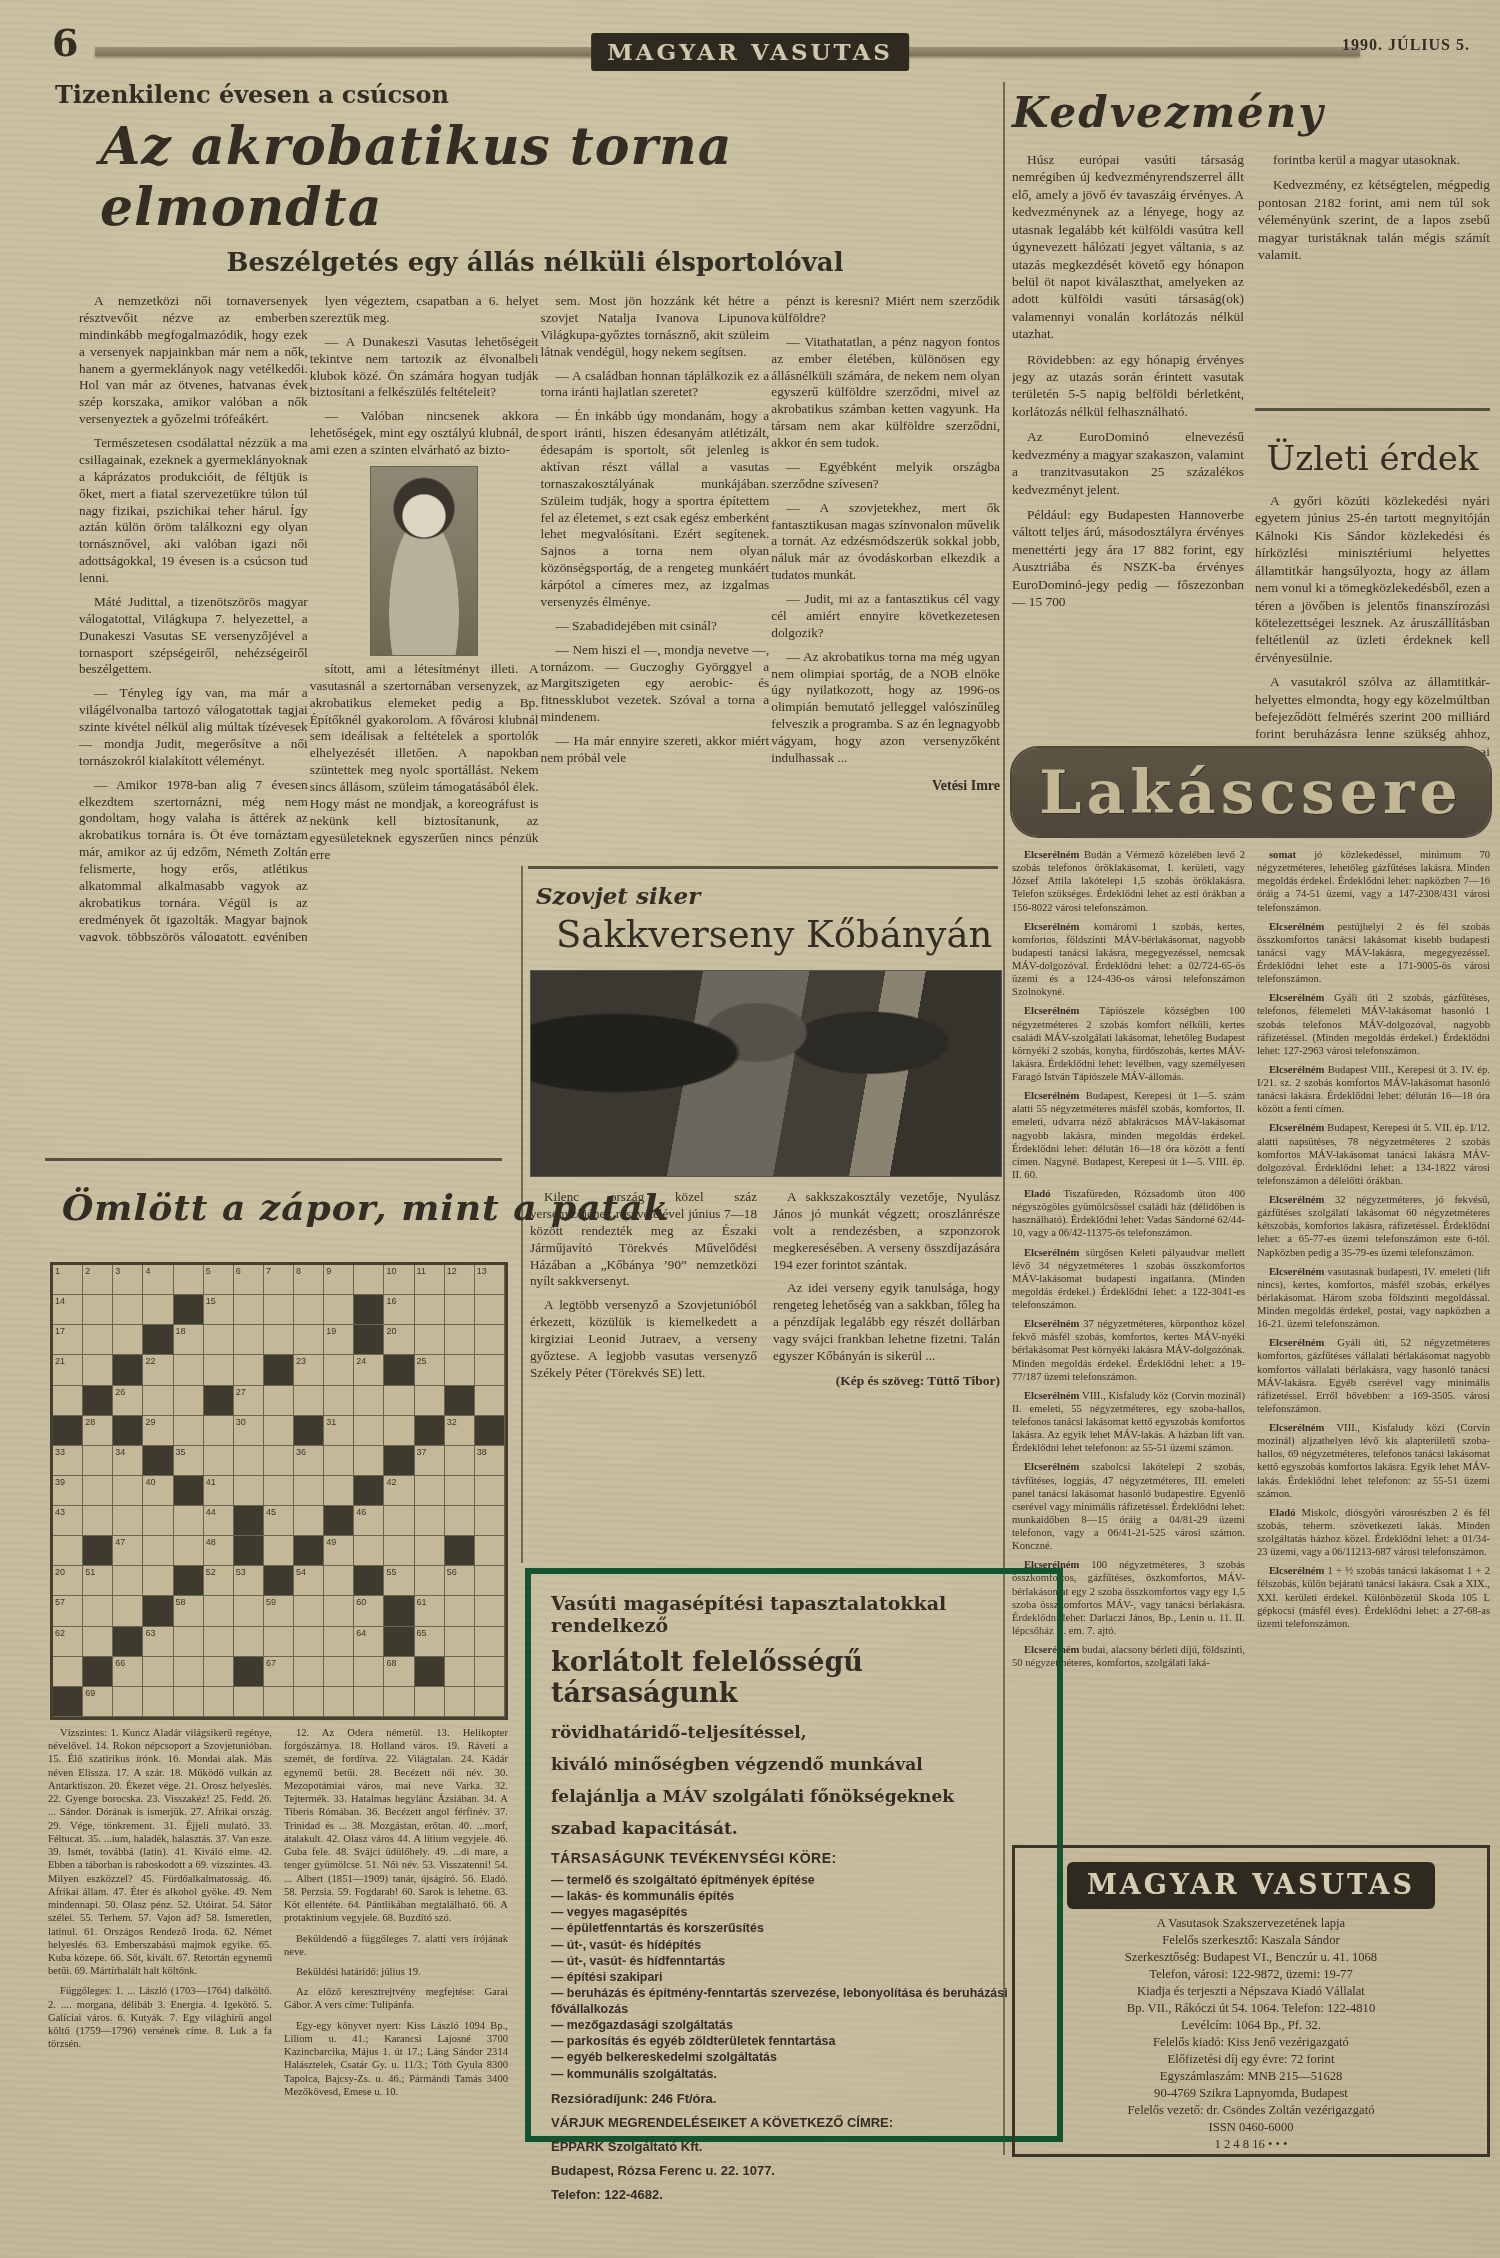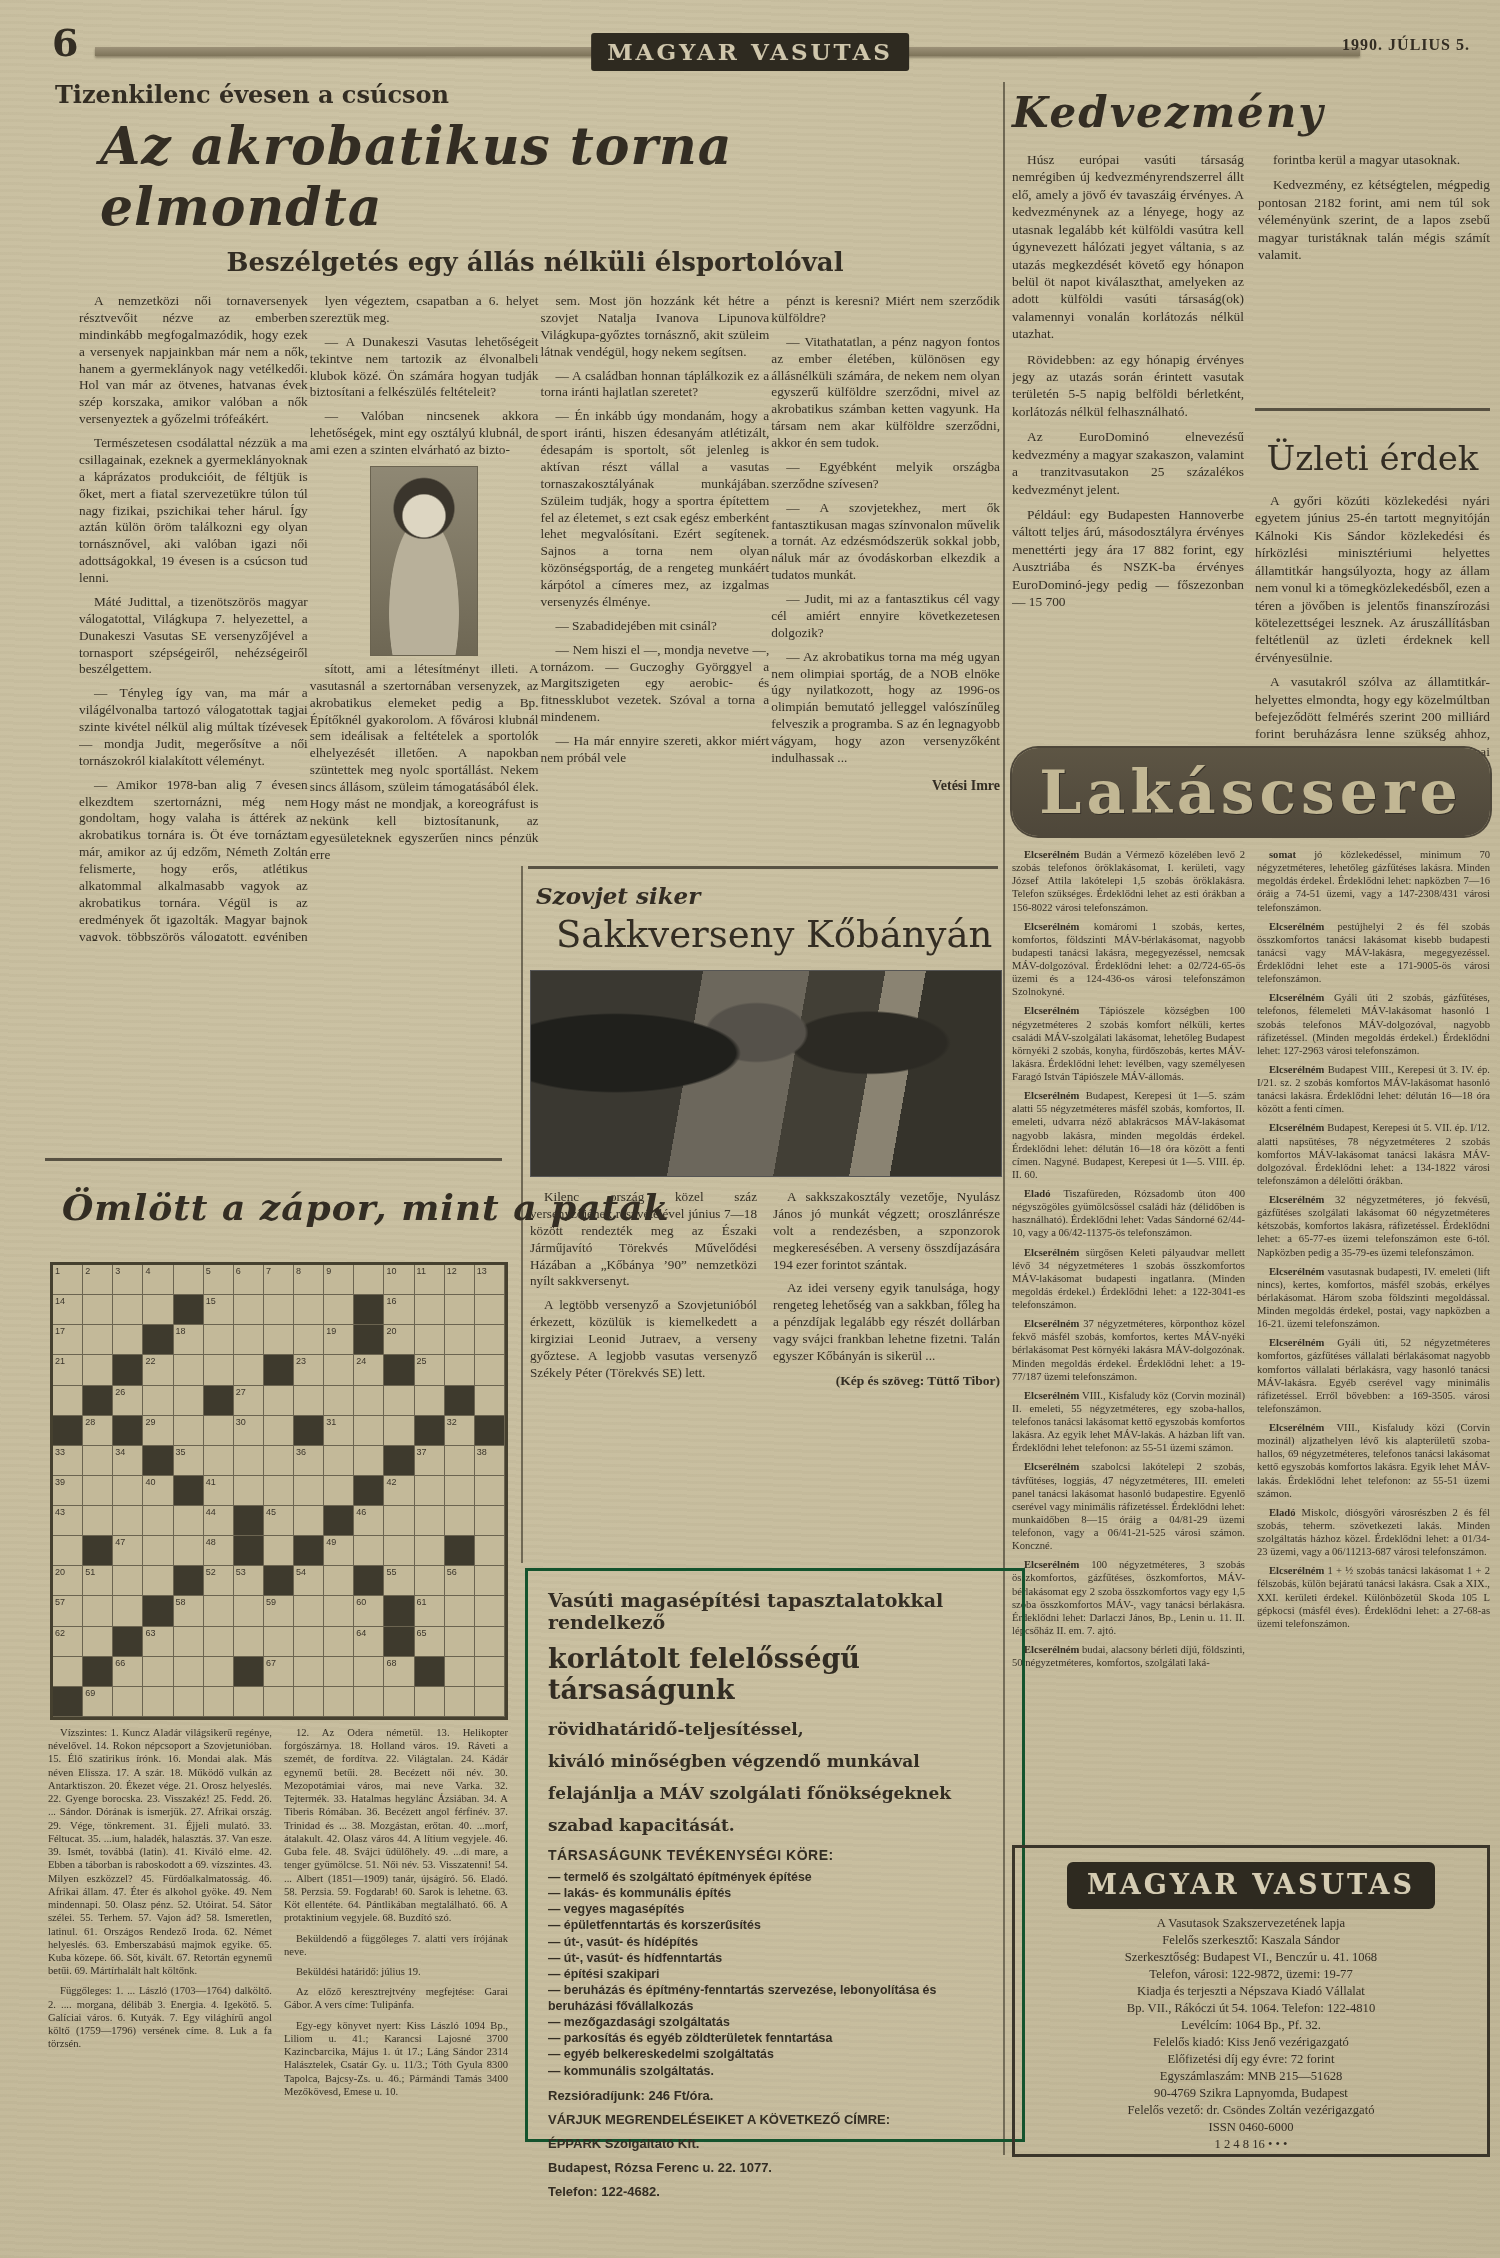--- a/index.html
+++ b/index.html
@@ -74,22 +74,22 @@
   .cw-title{font-size:36px;font-weight:bold;font-style:italic;font-family:"DejaVu Serif",serif;letter-spacing:1px;text-align:center;}
   .cw-grid{position:absolute;left:50px;top:1262px;width:452px;height:452px;
     display:grid;grid-template-columns:repeat(15,1fr);grid-template-rows:repeat(15,1fr);
     border:3px solid #45402f;background:#c3b999;}
   .cw-cell{border-right:1px solid #6b6450;border-bottom:1px solid #6b6450;position:relative;}
   .cw-cell.black{background:#3e3a2d;}
   .cw-num{position:absolute;top:1px;left:2px;font-size:9px;font-family:"Liberation Sans",sans-serif;color:#3a342a;}
   .clue-col{position:absolute;width:224px;font-size:10.6px;line-height:1.25;text-align:justify;height:436px;overflow:hidden;}
   .clue-col p{margin:0 0 7px;text-indent:12px;}
   
-  .adbox{position:absolute;left:525px;top:1568px;width:500px;height:574px;
-    border:3px solid #14532d;padding:14px 20px;box-sizing:border-box;background:rgba(255,250,230,.04);}
+  .adbox{position:absolute;left:525px;top:1568px;width:538px;height:574px;
+    border:6px solid #14532d;padding:14px 20px;box-sizing:border-box;background:rgba(255,250,230,.04);}
   .adbox .l1{font-size:19px;font-weight:bold;font-family:"DejaVu Serif",serif;margin:4px 0 10px;}
   .adbox .l2{font-size:27px;font-weight:bold;font-family:"DejaVu Serif",serif;margin:0 0 14px;}
   .adbox .l3{font-size:17px;font-weight:bold;font-family:"DejaVu Serif",serif;margin:0 0 12px;}
   .adbox .act-title{font-size:14px;font-weight:bold;font-family:"Liberation Sans",sans-serif;margin:10px 0 6px;letter-spacing:.5px;}
   .adbox ul{list-style:none;margin:0;padding:0;}
   .adbox li{font-size:12.4px;font-weight:bold;font-family:"Liberation Sans",sans-serif;line-height:1.3;}
   .adbox .foot{font-size:13px;font-weight:bold;font-family:"Liberation Sans",sans-serif;margin:9px 0 0;}
   
   .impressum{position:absolute;left:1012px;top:1845px;width:478px;height:312px;
     border:3px solid #3a352a;box-sizing:border-box;padding-top:16px;text-align:center;}

